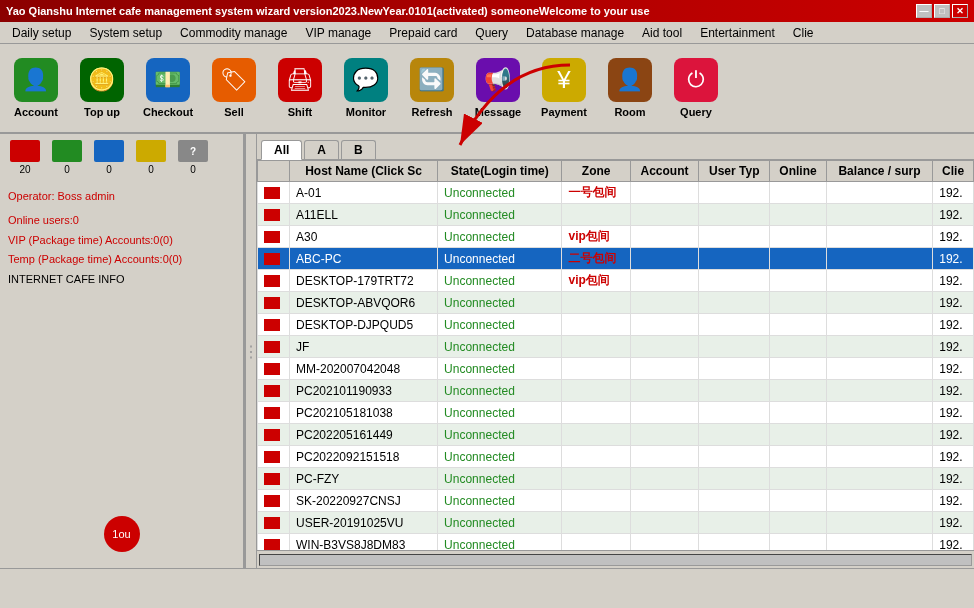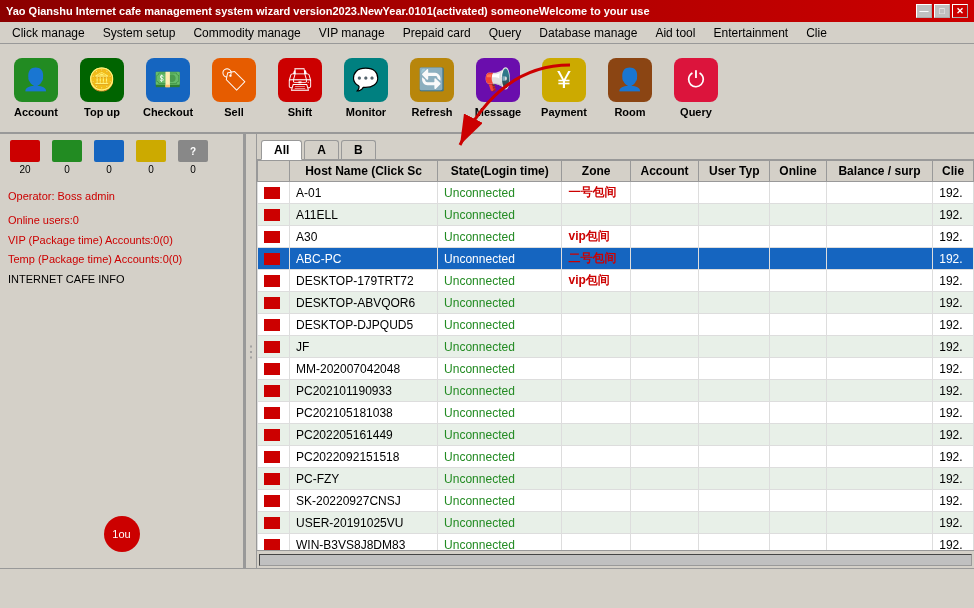--- a/index.html
+++ b/index.html
@@ -283,21 +283,21 @@
   <div id="titlebar">
     <span style="font-size:11px;">Yao Qianshu Internet cafe management system wizard version2023.NewYear.0101(activated)  someoneWelcome to your use</span>
     <div id="titlebar-controls">
       <div class="title-btn">—</div>
       <div class="title-btn">□</div>
       <div class="title-btn" style="background:#cc0000; color:white;">✕</div>
     </div>
   </div>
 
   <div id="menubar">
-      <span class="menu-item">Click manage</span>
+      <span class="menu-item">Daily setup</span>
       <span class="menu-item">System setup</span>
       <span class="menu-item">Commodity manage</span>
       <span class="menu-item">VIP manage</span>
       <span class="menu-item">Prepaid card</span>
       <span class="menu-item">Query</span>
       <span class="menu-item">Database manage</span>
       <span class="menu-item">Aid tool</span>
       <span class="menu-item">Entertainment</span>
       <span class="menu-item">Clie</span>
     </div>

